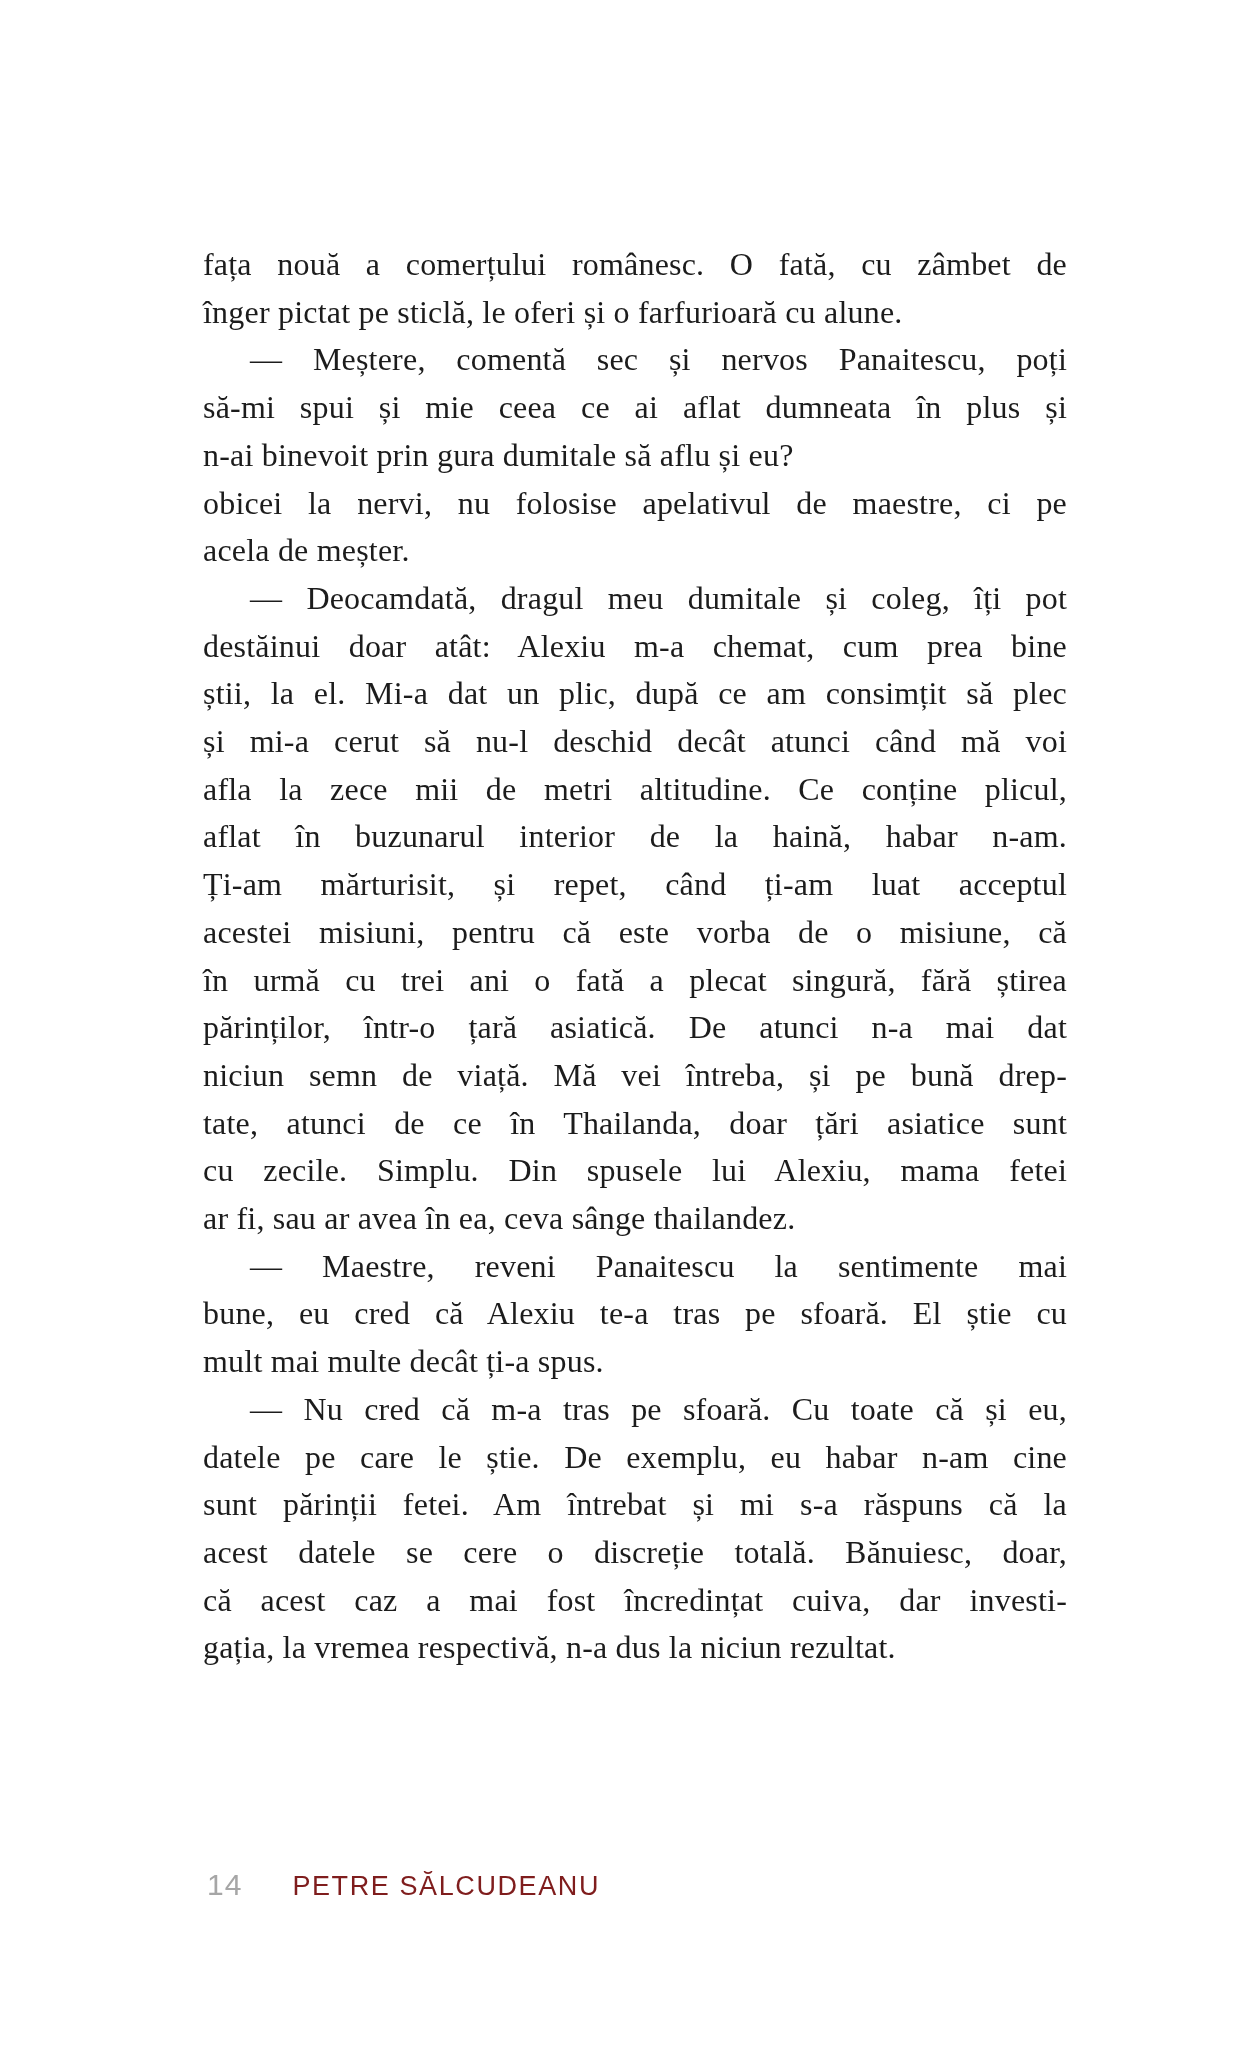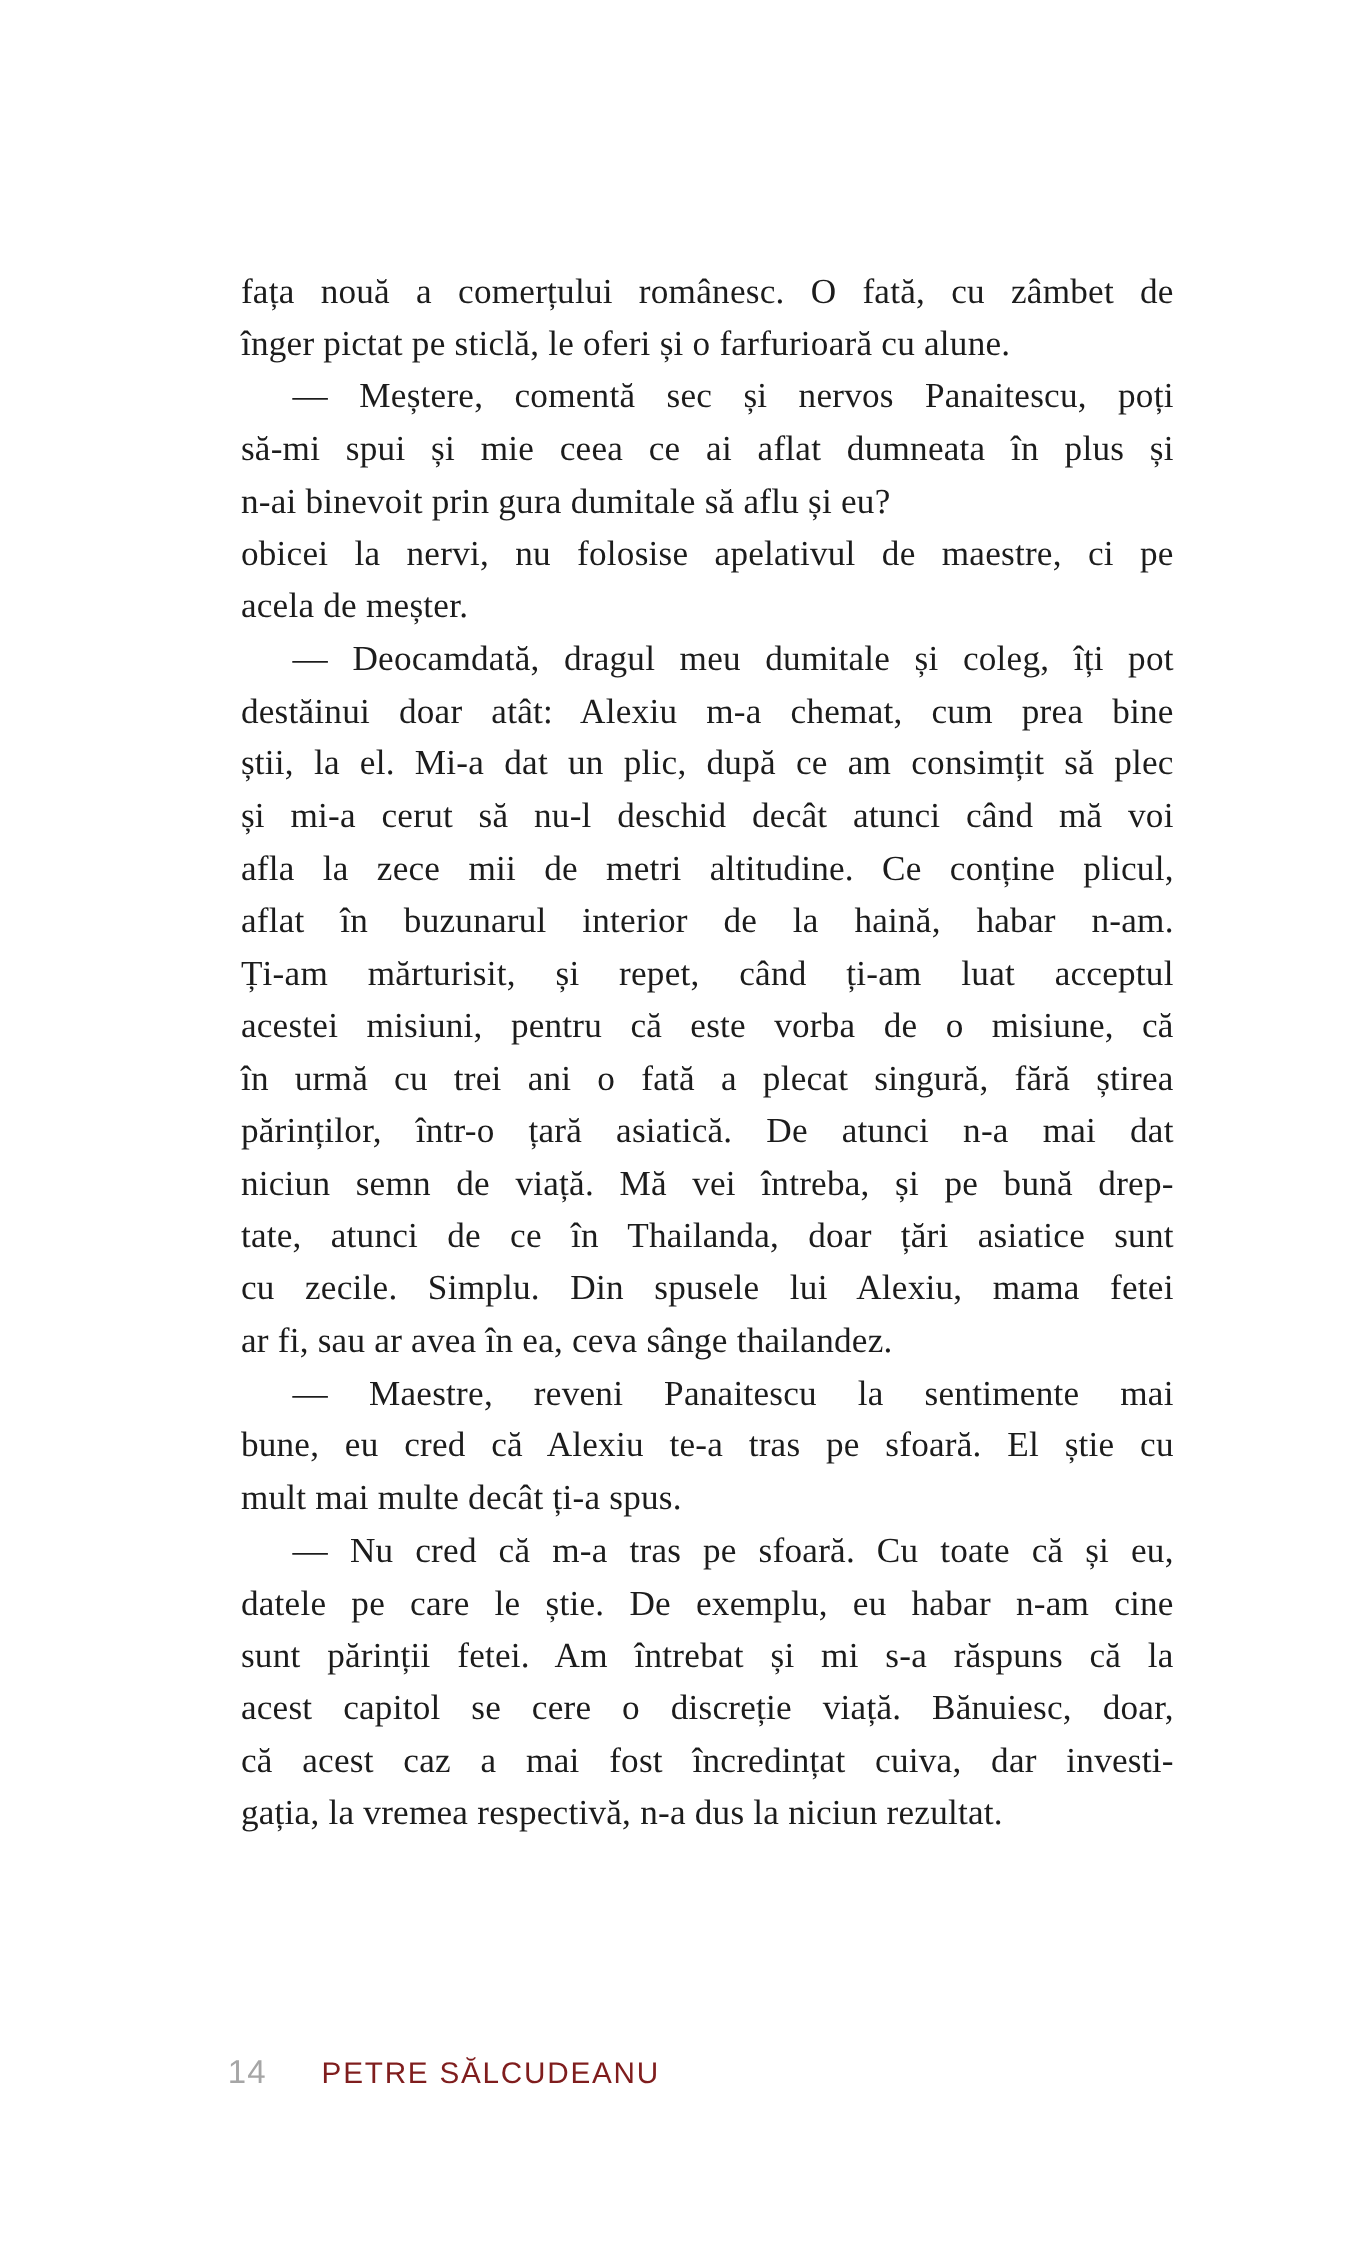--- a/index.html
+++ b/index.html
@@ -27,21 +27,20 @@
     font-size: 32px;
     line-height: 47.7px;
     color: #1c1c1c;
     letter-spacing: 0.2px;
   }
   .line {
     text-align: justify;
     text-align-last: justify;
     -moz-text-align-last: justify;
     white-space: normal;
-    margin-left: 16px;
   }
   .line.indent {
     padding-left: 47px;
   }
   .line.final {
     text-align-last: left;
     -moz-text-align-last: left;
   }
   .footer {
     position: absolute;
@@ -92,21 +91,21 @@
       <div class="line">niciun semn de viață. Mă vei întreba, și pe bună drep-</div>
       <div class="line">tate, atunci de ce în Thailanda, doar țări asiatice sunt</div>
       <div class="line">cu zecile. Simplu. Din spusele lui Alexiu, mama fetei</div>
       <div class="line final">ar fi, sau ar avea în ea, ceva sânge thailandez.</div>
       <div class="line indent">— Maestre, reveni Panaitescu la sentimente mai</div>
       <div class="line">bune, eu cred că Alexiu te-a tras pe sfoară. El știe cu</div>
       <div class="line final">mult mai multe decât ți-a spus.</div>
       <div class="line indent">— Nu cred că m-a tras pe sfoară. Cu toate că și eu,</div>
       <div class="line">datele pe care le știe. De exemplu, eu habar n-am cine</div>
       <div class="line">sunt părinții fetei. Am întrebat și mi s-a răspuns că la</div>
-      <div class="line">acest capitol se cere o discreție viață. Bănuiesc, doar,</div>
+      <div class="line">acest datele se cere o discreție totală. Bănuiesc, doar,</div>
       <div class="line">că acest caz a mai fost încredințat cuiva, dar investi-</div>
       <div class="line final">gația, la vremea respectivă, n-a dus la niciun rezultat.</div>
     </div>
 
   <div class="footer">
     <span class="pagenum">14</span>
     <span class="author">PETRE SĂLCUDEANU</span>
   </div>
 
 </div>

